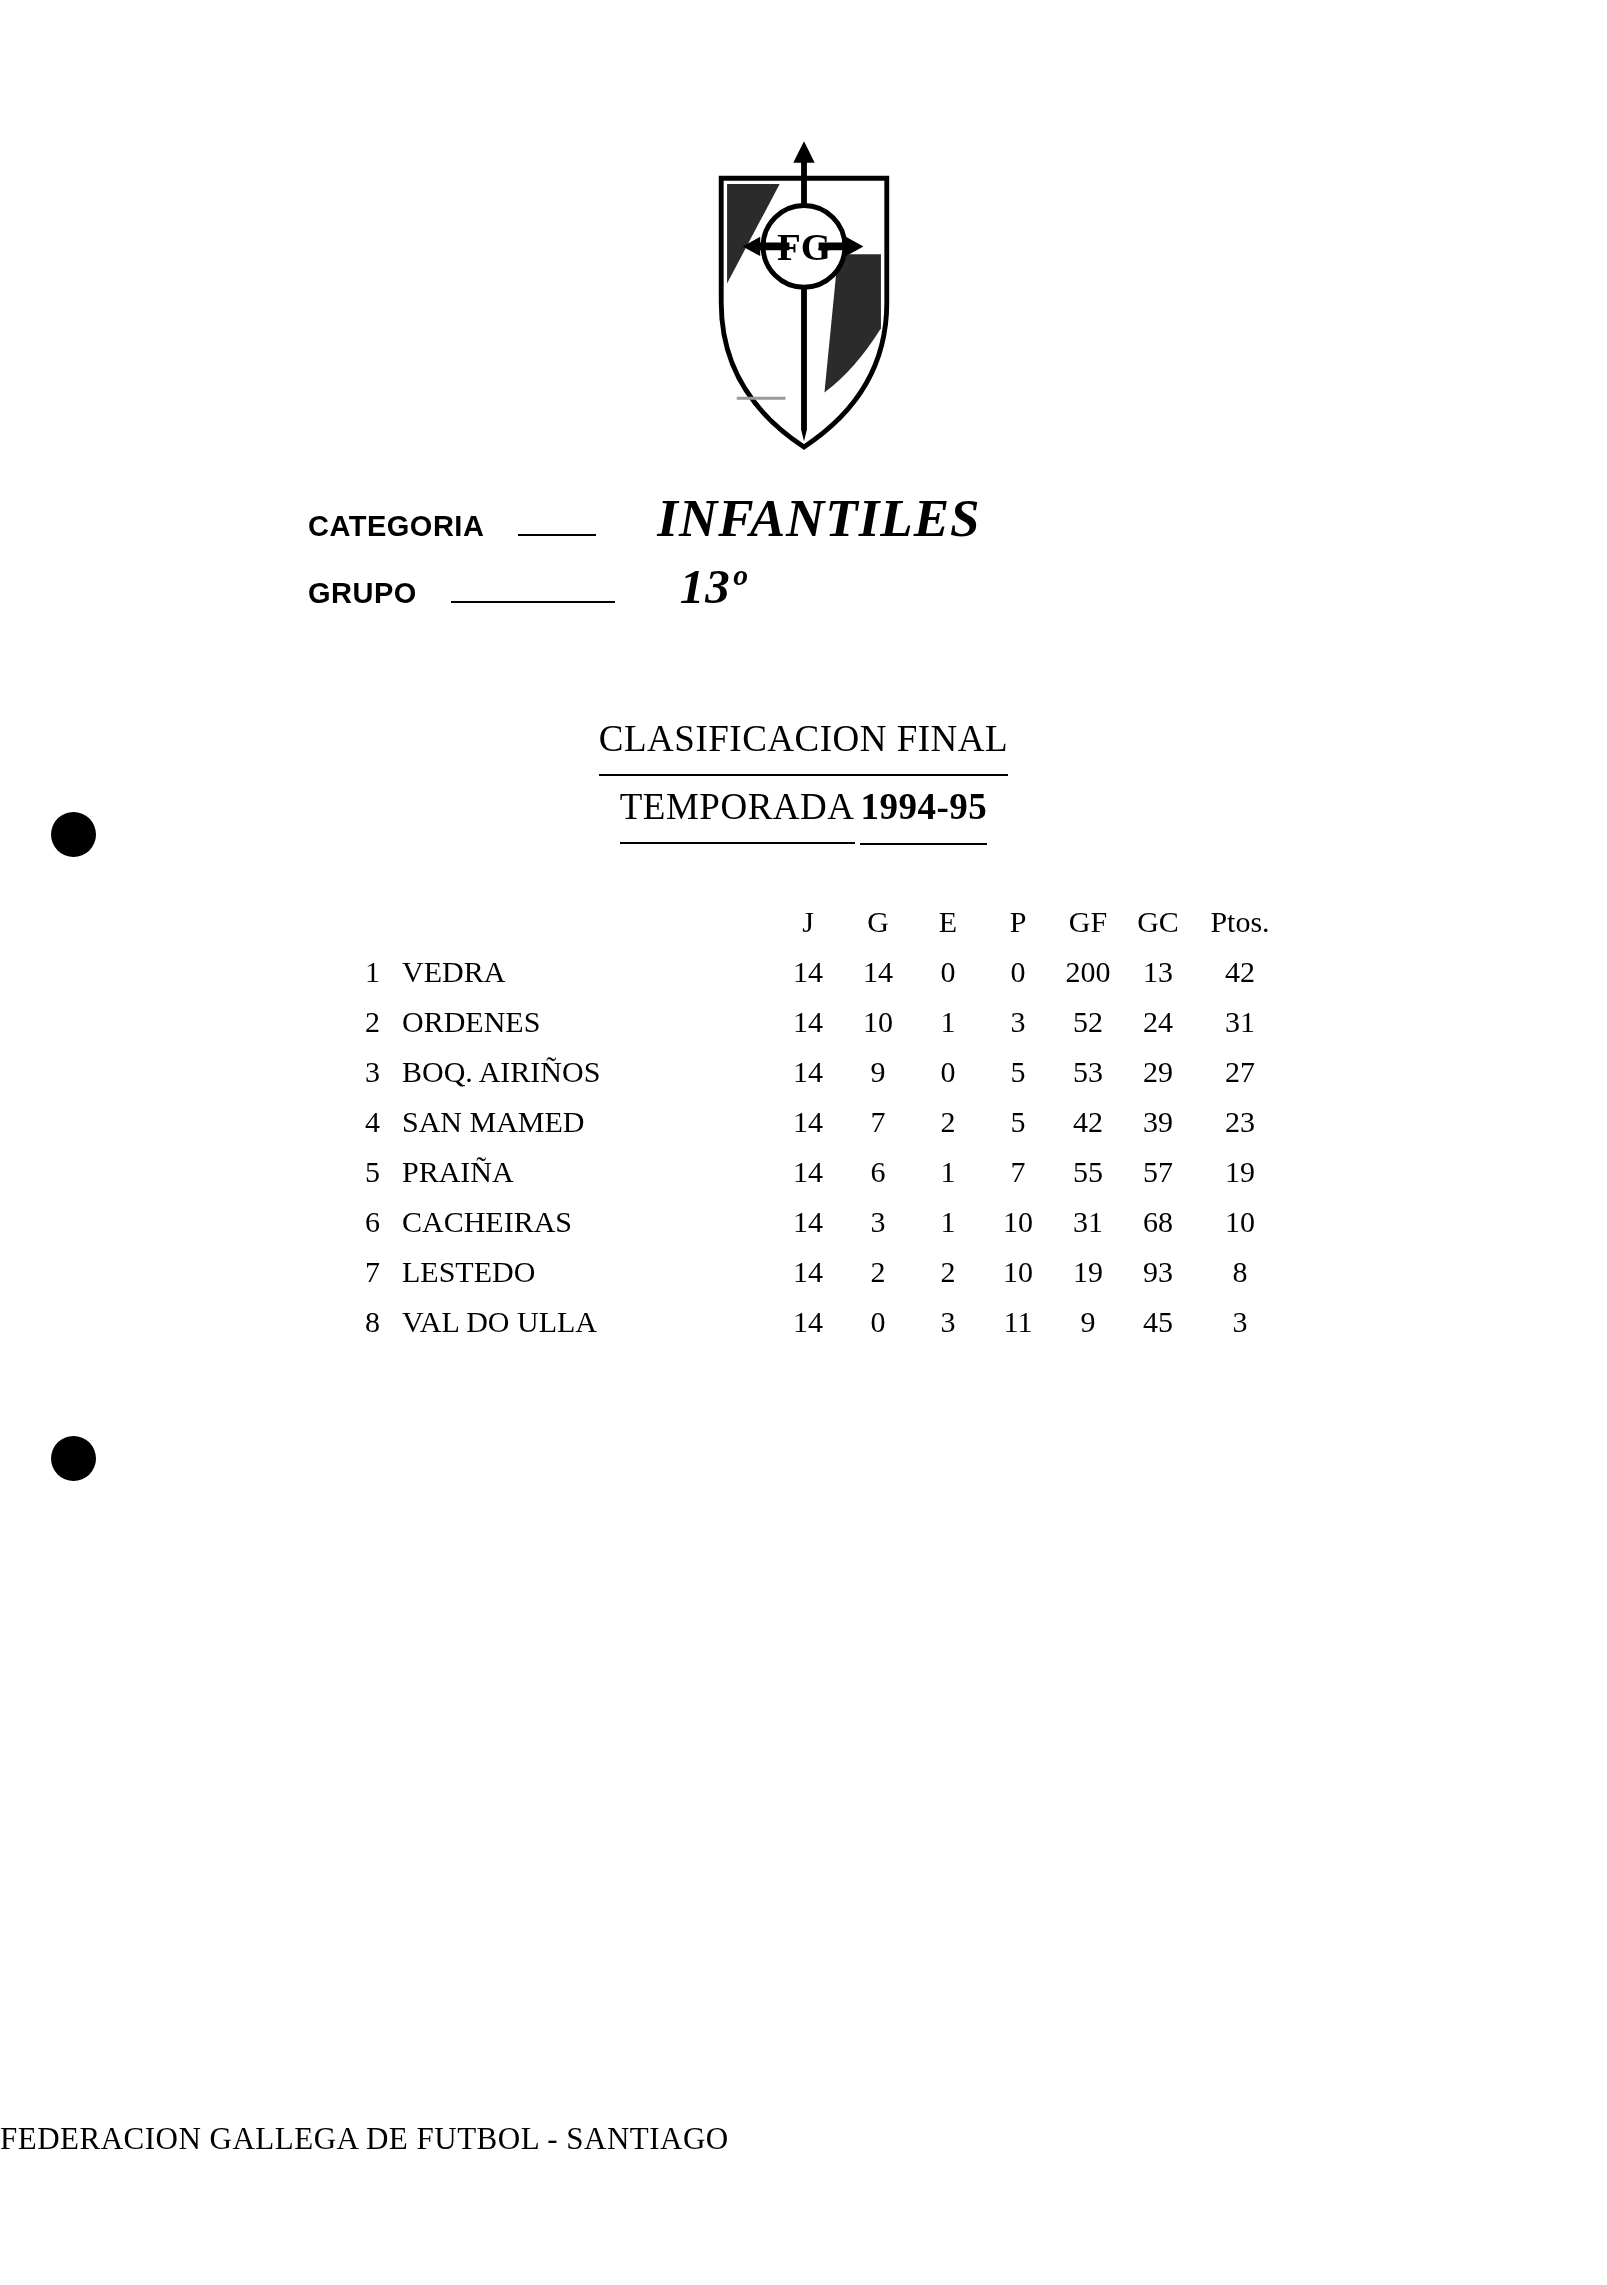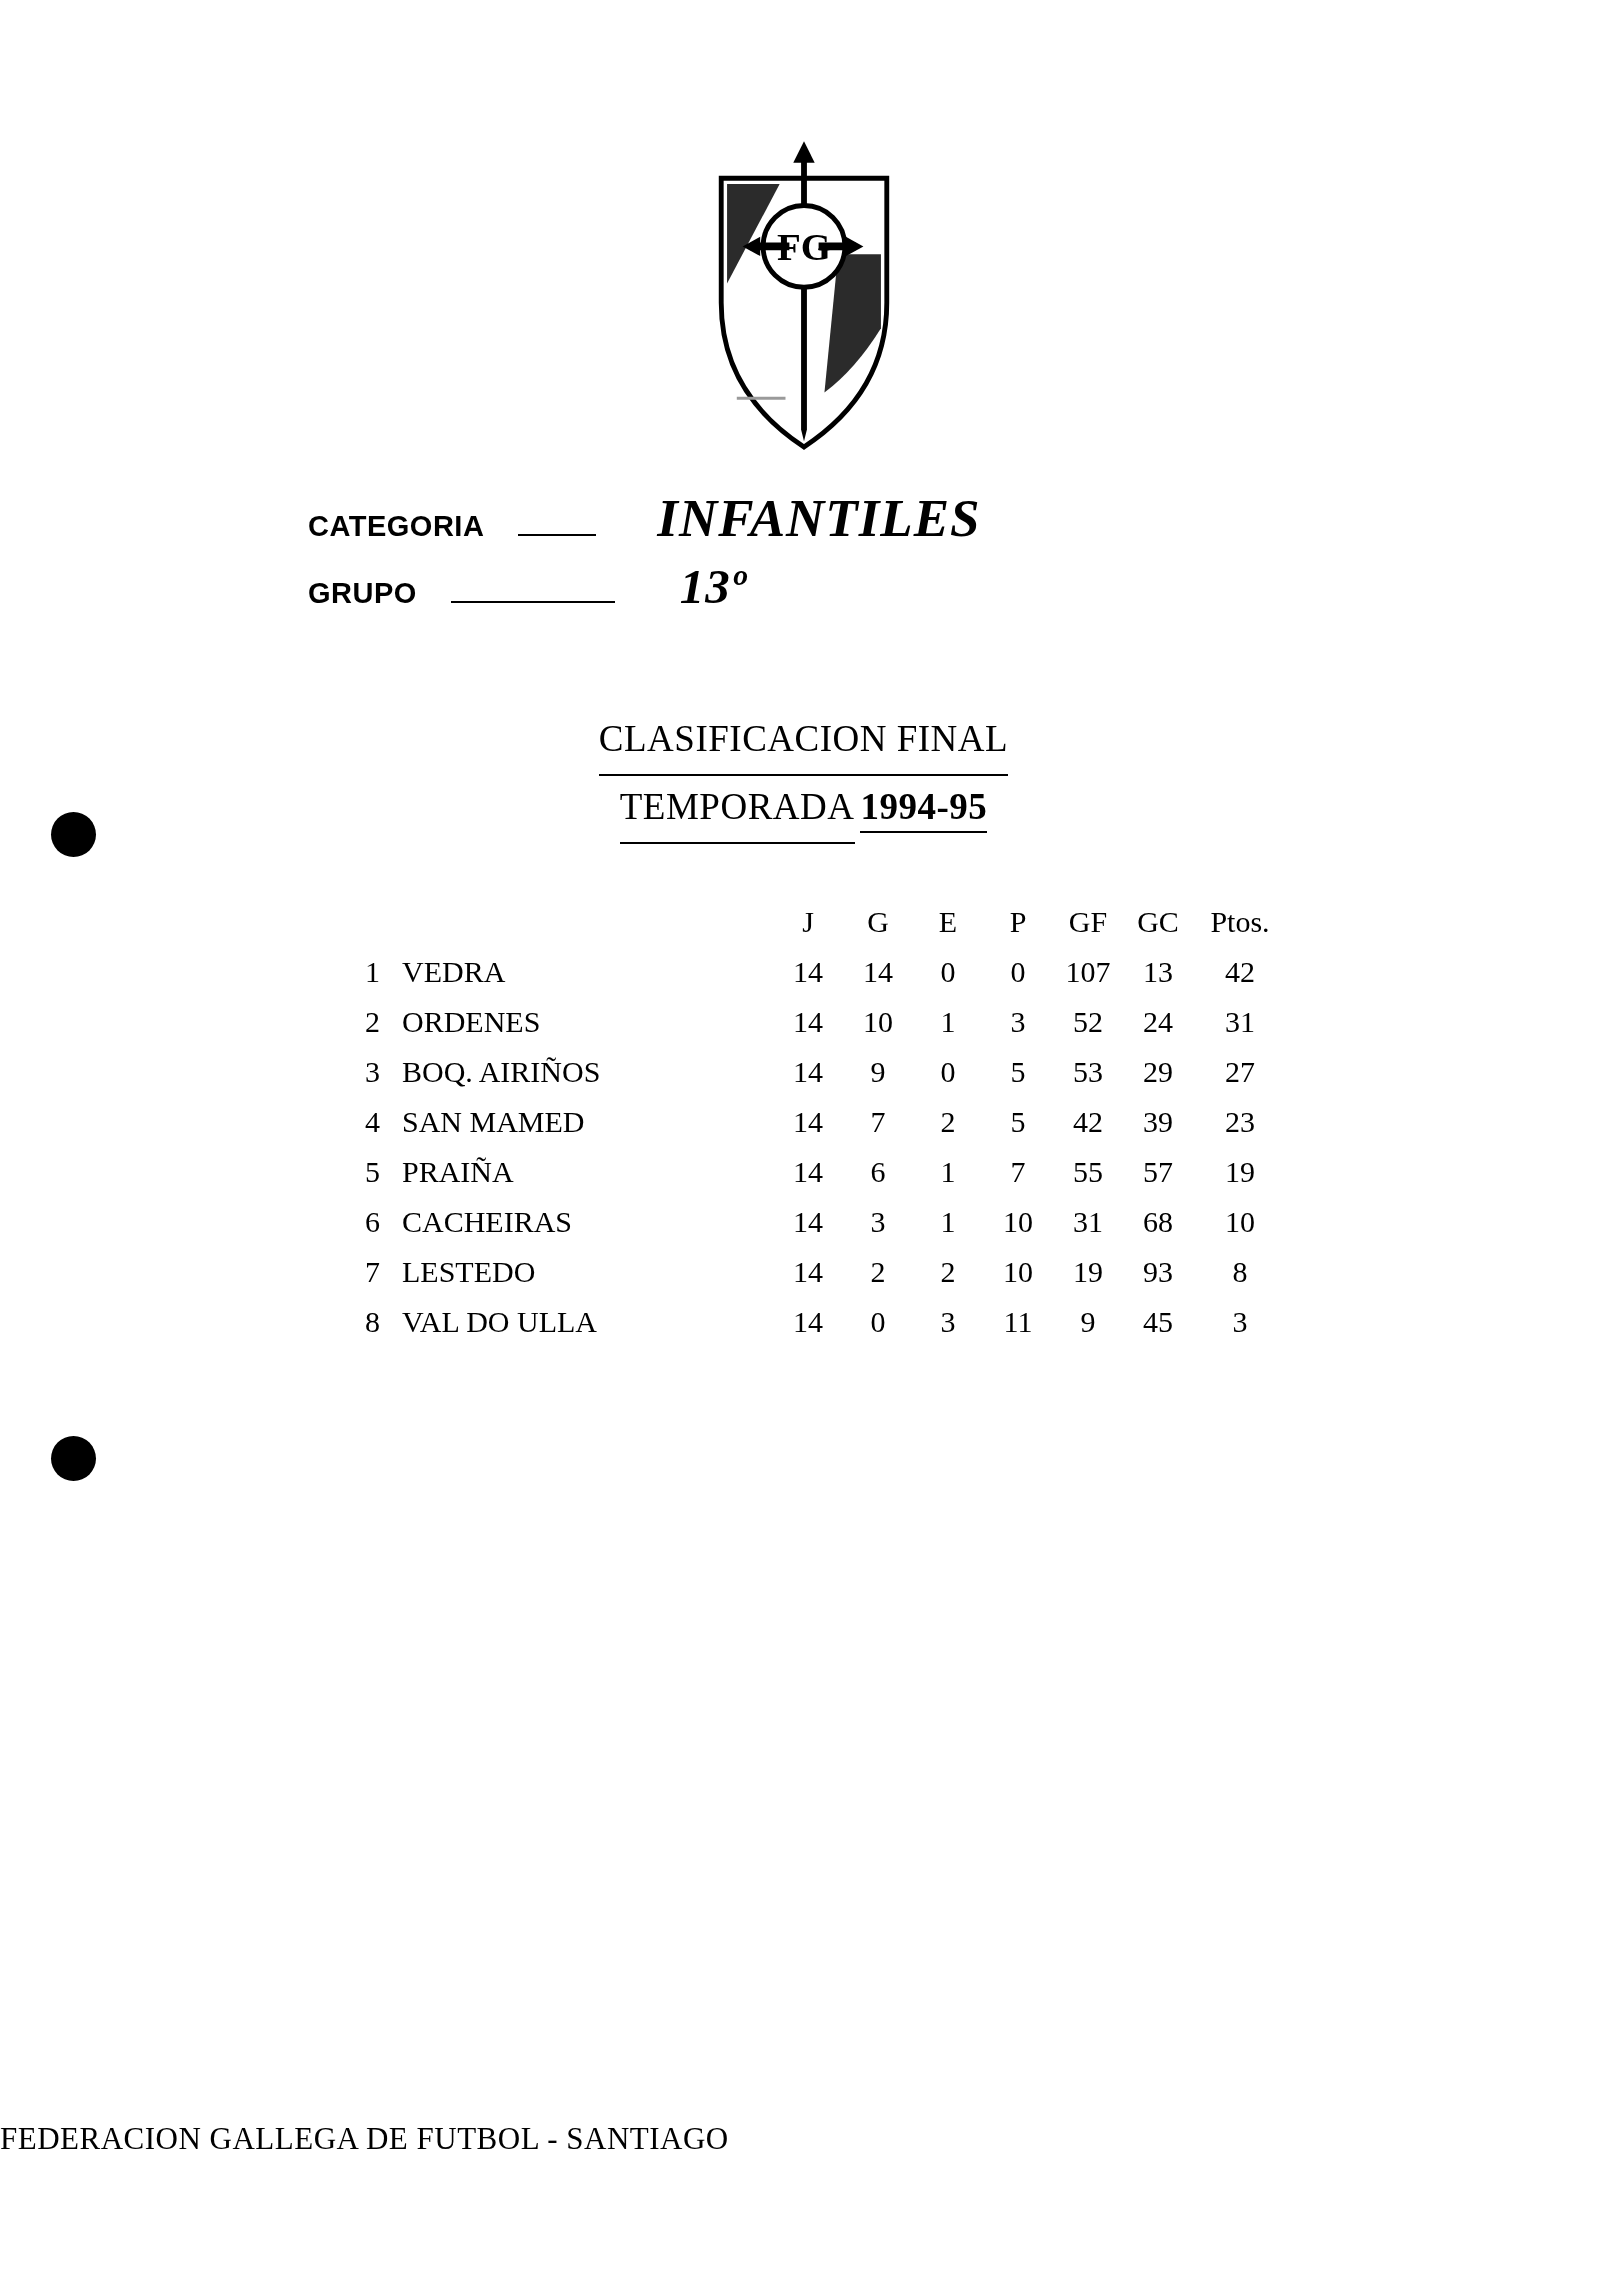--- a/index.html
+++ b/index.html
@@ -94,21 +94,21 @@
     margin-bottom: 25px;
   }
   .title-line .u {
     border-bottom: 2px solid #000;
     padding-bottom: 15px;
   }
   .title-line .season {
     font-weight: bold;
     margin-left: 5.9px;
     border-bottom: 2px solid #000;
-    padding-bottom: 4px;
+    padding-bottom: 16px;
   }
 
   
   table.standings {
     position: absolute;
     left: 343px;
     top: 897px;
     border-collapse: collapse;
     font-size: 30px;
   }
@@ -209,21 +209,21 @@
       </tr>
     </thead>
     <tbody>
       <tr>
         <td class="c-pos">1</td>
         <td class="c-team">VEDRA</td>
         <td class="c-stat">14</td>
         <td class="c-stat">14</td>
         <td class="c-stat">0</td>
         <td class="c-stat">0</td>
-        <td class="c-stat">107</td>
+        <td class="c-stat">200</td>
         <td class="c-stat">13</td>
         <td class="c-pts">42</td>
       </tr>
       <tr>
         <td class="c-pos">2</td>
         <td class="c-team">ORDENES</td>
         <td class="c-stat">14</td>
         <td class="c-stat">10</td>
         <td class="c-stat">1</td>
         <td class="c-stat">3</td>

